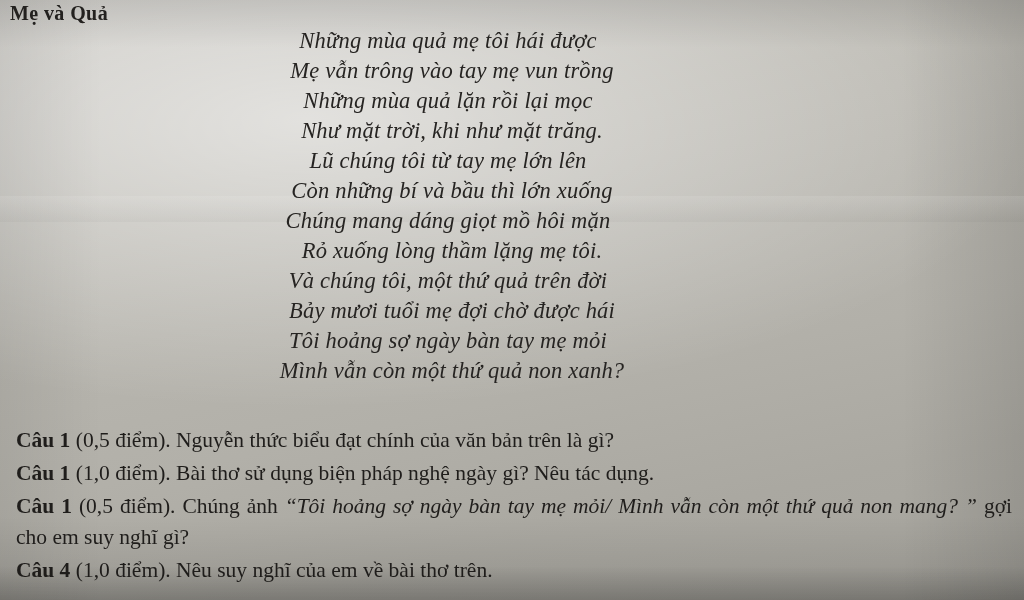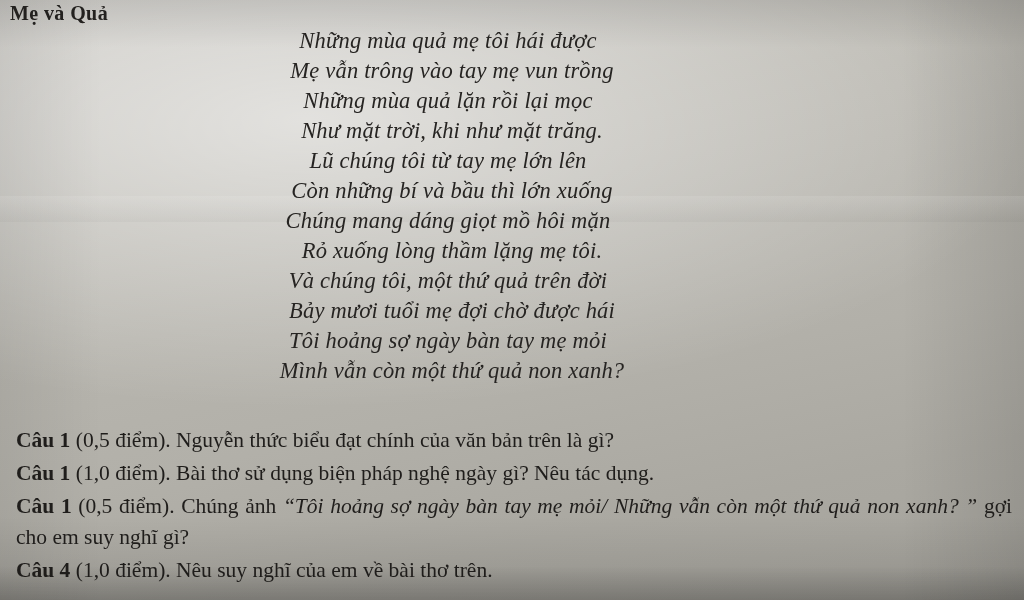--- a/index.html
+++ b/index.html
@@ -157,21 +157,21 @@
     </div>
 
     <div class="q">
       <span class="lead">Câu 1</span>
       <span>(1,0 điểm)</span><span>. Bài thơ sử dụng biện pháp nghệ ngày gì? Nêu tác dụng.</span>
     </div>
 
     <div class="q q3">
       <span class="lead">Câu 1</span>
       <span>(0,5 điểm)</span><span>. Chúng ảnh</span>
-      <span class="ital">“Tôi hoảng sợ ngày bàn tay mẹ mỏi/ Những vẫn còn một thứ quả non xanh? ”</span><span> gợi cho em suy nghĩ gì?</span>
+      <span class="ital">“Tôi hoảng sợ ngày bàn tay mẹ mỏi/ Mình vẫn còn một thứ quả non mang? ”</span><span> gợi cho em suy nghĩ gì?</span>
     </div>
 
     <div class="q">
       <span class="lead">Câu 4</span>
       <span>(1,0 điểm)</span><span>. Nêu suy nghĩ của em về bài thơ trên.</span>
     </div>
 
   </div>
 
   <div id="edge-shadow"></div>

